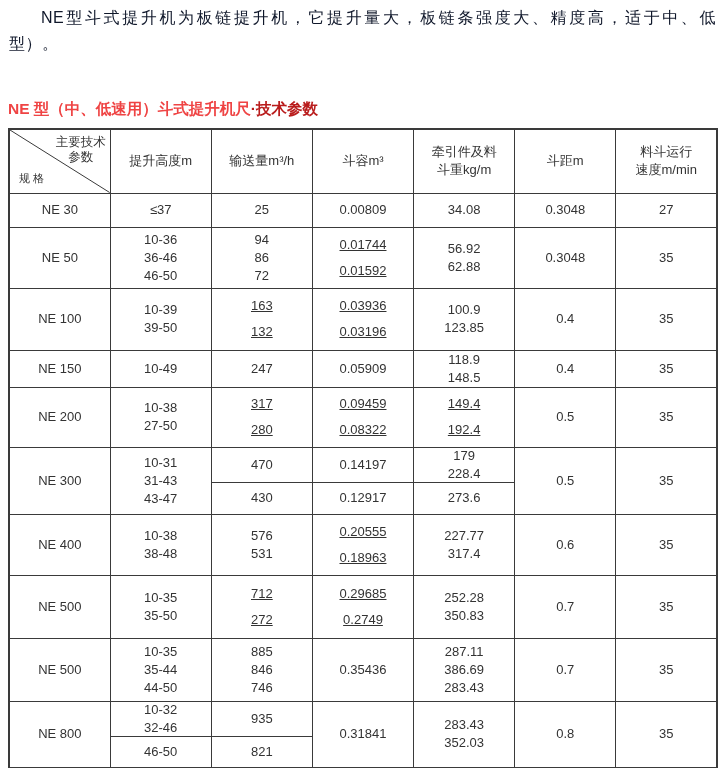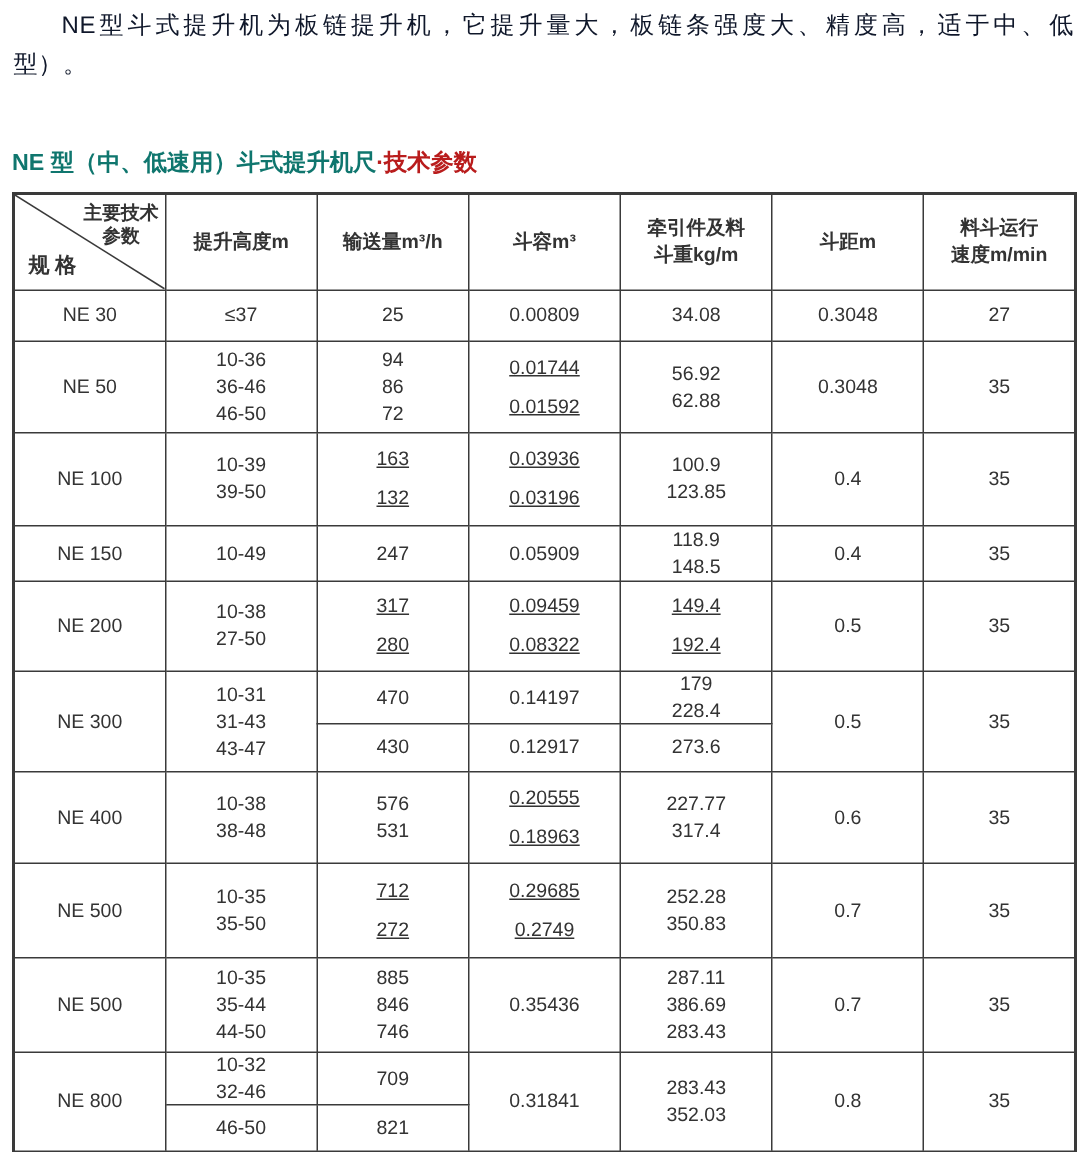--- a/index.html
+++ b/index.html
@@ -23,21 +23,21 @@
   }
   .intro .jl { text-align: justify; text-align-last: justify; }
   .intro .indent { text-indent: 2em; }
 
   
   .heading {
     position: absolute; left: 8px; top: 99px;
     font-size: 15.5px; font-weight: bold; line-height: 20px;
     white-space: nowrap;
   }
-  .heading .orange-part { color: #0f766e; }
+  .heading .orange-part { color: #ef4444; }
   .heading .black-part { color: #b91c1c; }
 
   
   table.spec {
     position: absolute; left: 8px; top: 128px;
     width: 710px;
     border-collapse: collapse; table-layout: fixed;
     border: 2px solid #3a3a3a;
   }
   table.spec td {
@@ -51,39 +51,39 @@
     justify-content: center; align-items: center;
     gap: 2px;
   }
   .cell .ln { line-height: 16px; white-space: nowrap; }
   .cell.spread { gap: 10px; text-decoration: underline; }
 
   
   td.corner { position: relative; }
   td.corner svg.diag { position: absolute; left: 0; top: 0; width: 100%; height: 100%; display: block; }
   .corner-top { position: absolute; top: 5px; right: 4px; text-align: center; font-size: 12.5px; line-height: 15px; }
-  .corner-bottom { position: absolute; left: 9px; bottom: 7px; font-size: 14px; }
+  .corner-bottom { position: absolute; left: 9px; bottom: 7px; font-size: 11px; }
 </style>
 </head>
 <body>
 
 <div class="page">
 
   <div class="intro">
     <div class="iline jl indent">NE型斗式提升机为板链提升机，它提升量大，板链条强度大、精度高，适于中、低</div>
     <div class="iline">型）。</div>
   </div>
 
   <div class="heading">
     <span class="orange-part">NE 型（中、低速用）斗式提升机尺</span><span class="black-part">·技术参数</span>
   </div>
 
   <table class="spec" id="spec-table">
       <thead>
-        <tr style="height: 64px; font-weight: bold;">
+        <tr style="height: 64px;">
           <td class="corner">
             <svg class="diag" viewBox="0 0 100 64" preserveAspectRatio="none">
               <line x1="0" y1="0" x2="100" y2="64" stroke="#3a3a3a" stroke-width="1" vector-effect="non-scaling-stroke"></line>
             </svg>
             <div class="corner-top">
               <div>主要技术</div>
               <div>参数</div>
             </div>
             <div class="corner-bottom">规 格</div>
           </td>
@@ -511,21 +511,21 @@
             </div>
           </td>
           <td>
             <div class="cell">
               <div class="ln">10-32</div>
               <div class="ln">32-46</div>
             </div>
           </td>
           <td>
             <div class="cell">
-              <div class="ln">709</div>
+              <div class="ln">935</div>
             </div>
           </td>
           <td rowspan="2">
             <div class="cell">
               <div class="ln">0.31841</div>
             </div>
           </td>
           <td rowspan="2">
             <div class="cell">
               <div class="ln">283.43</div>

